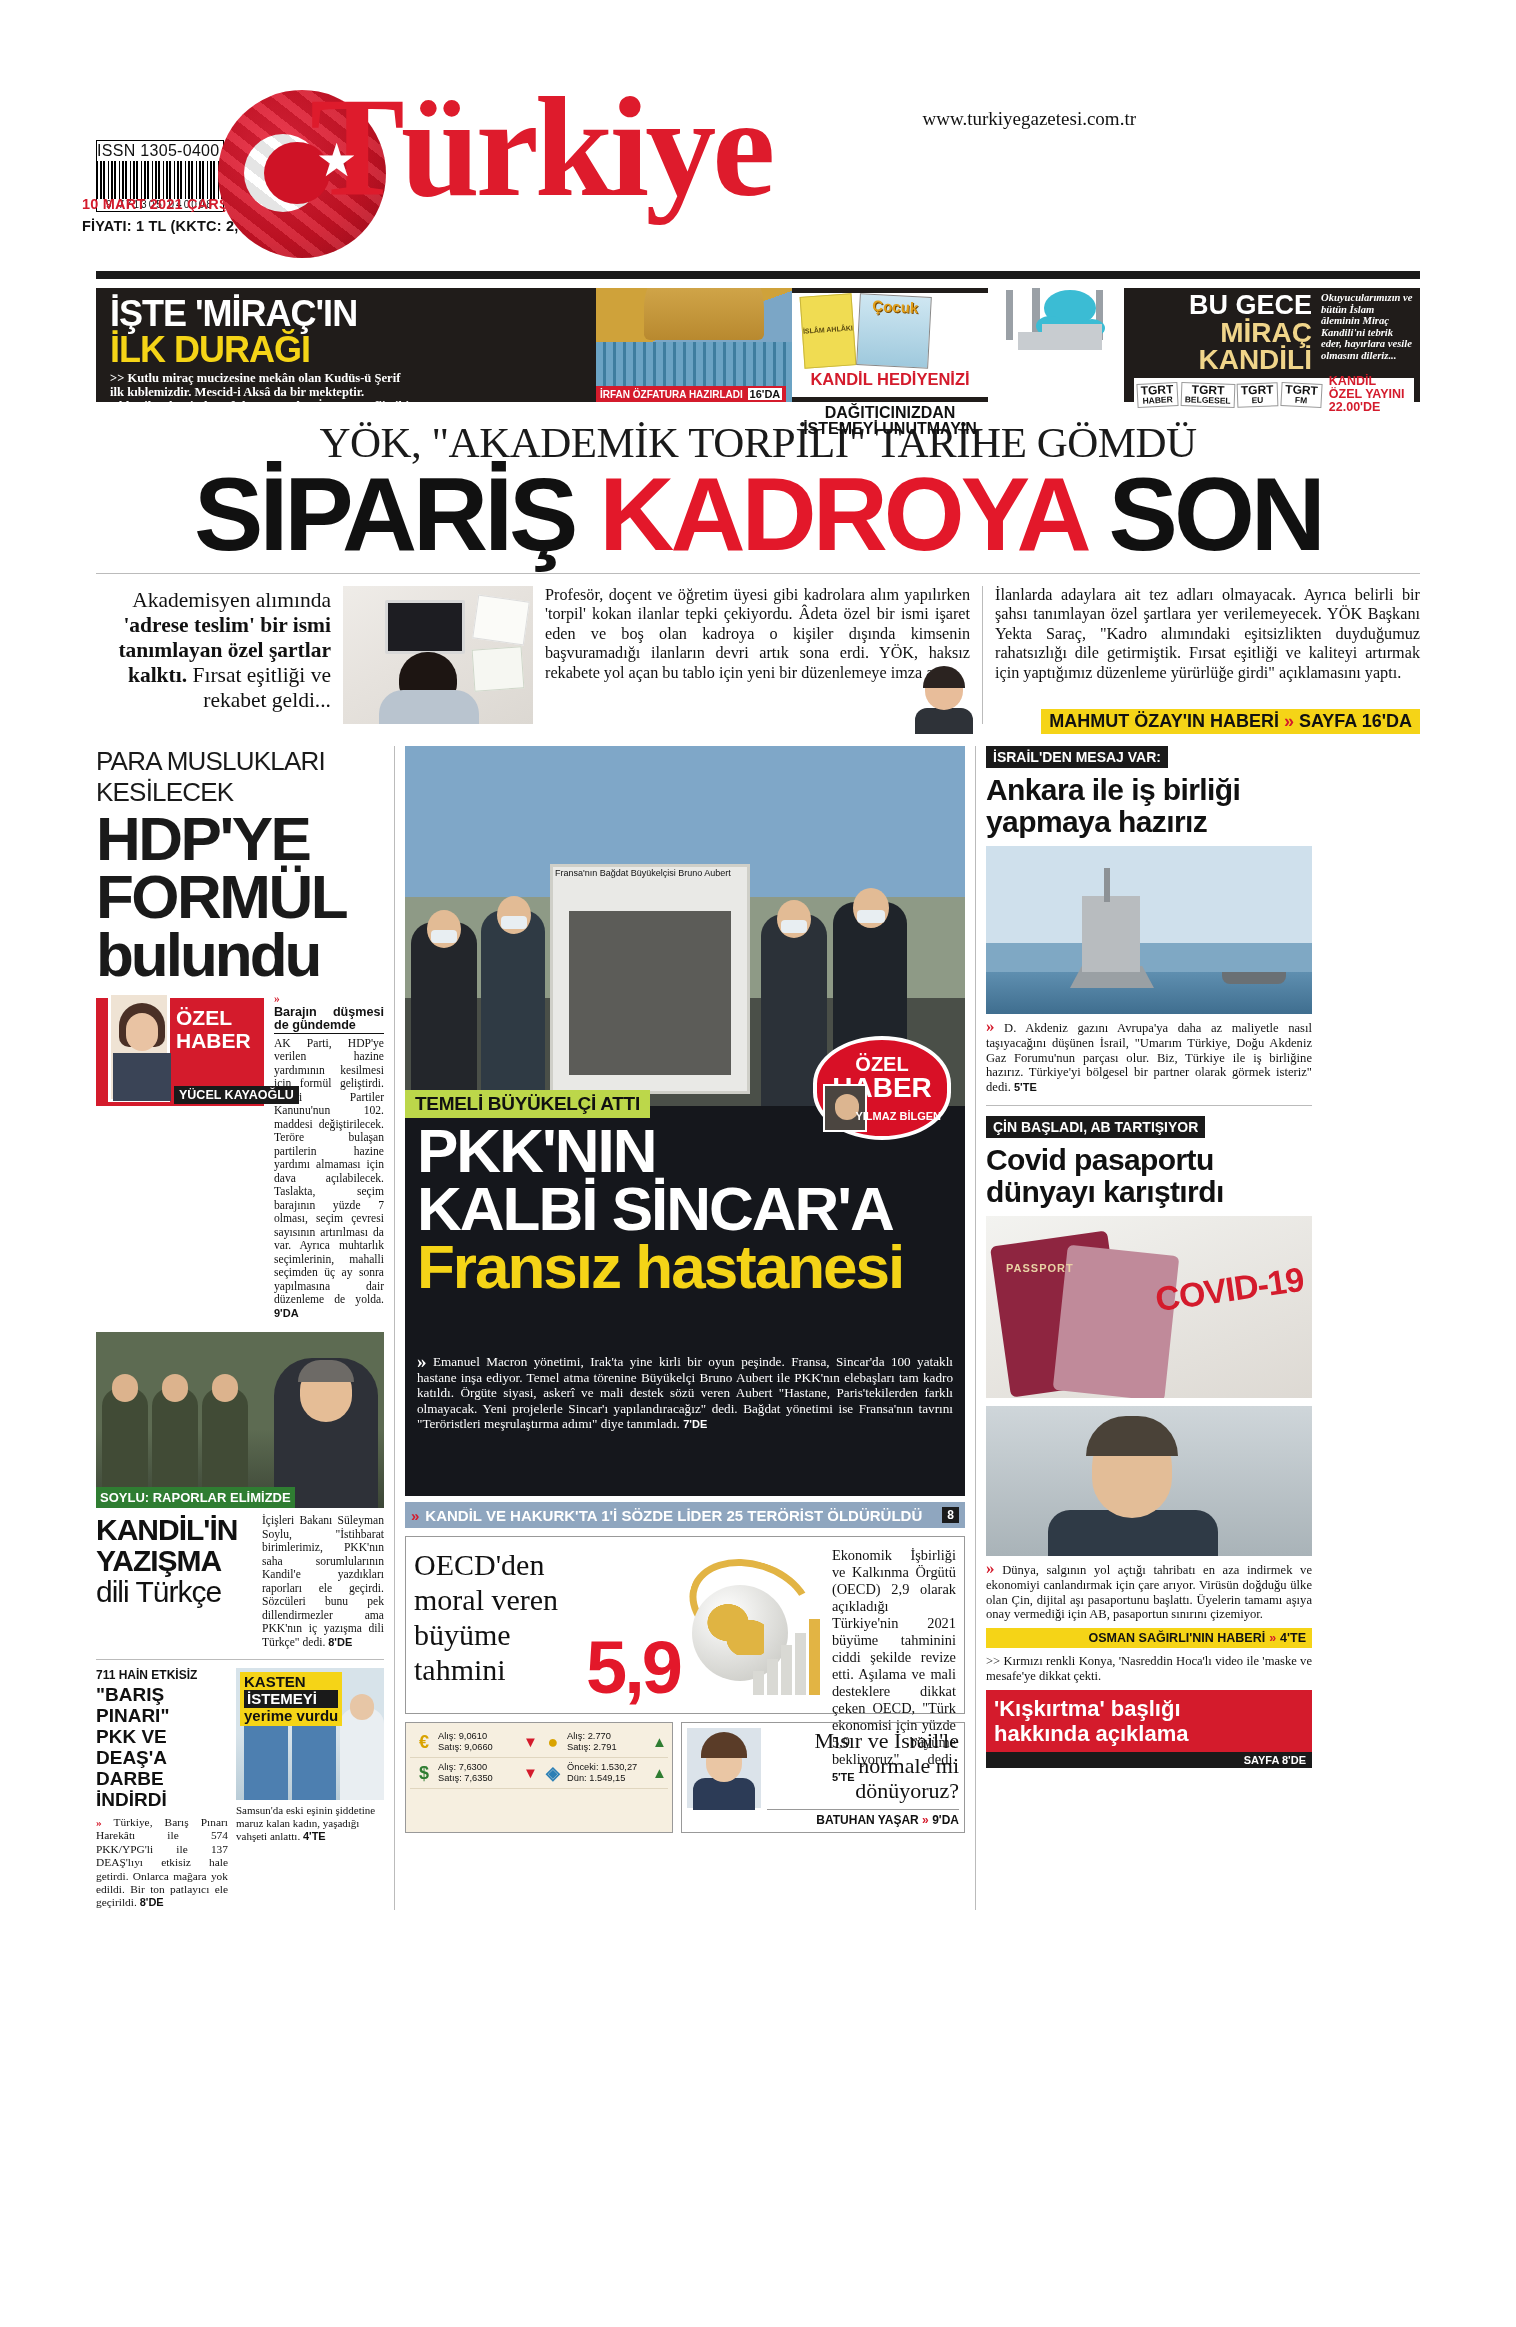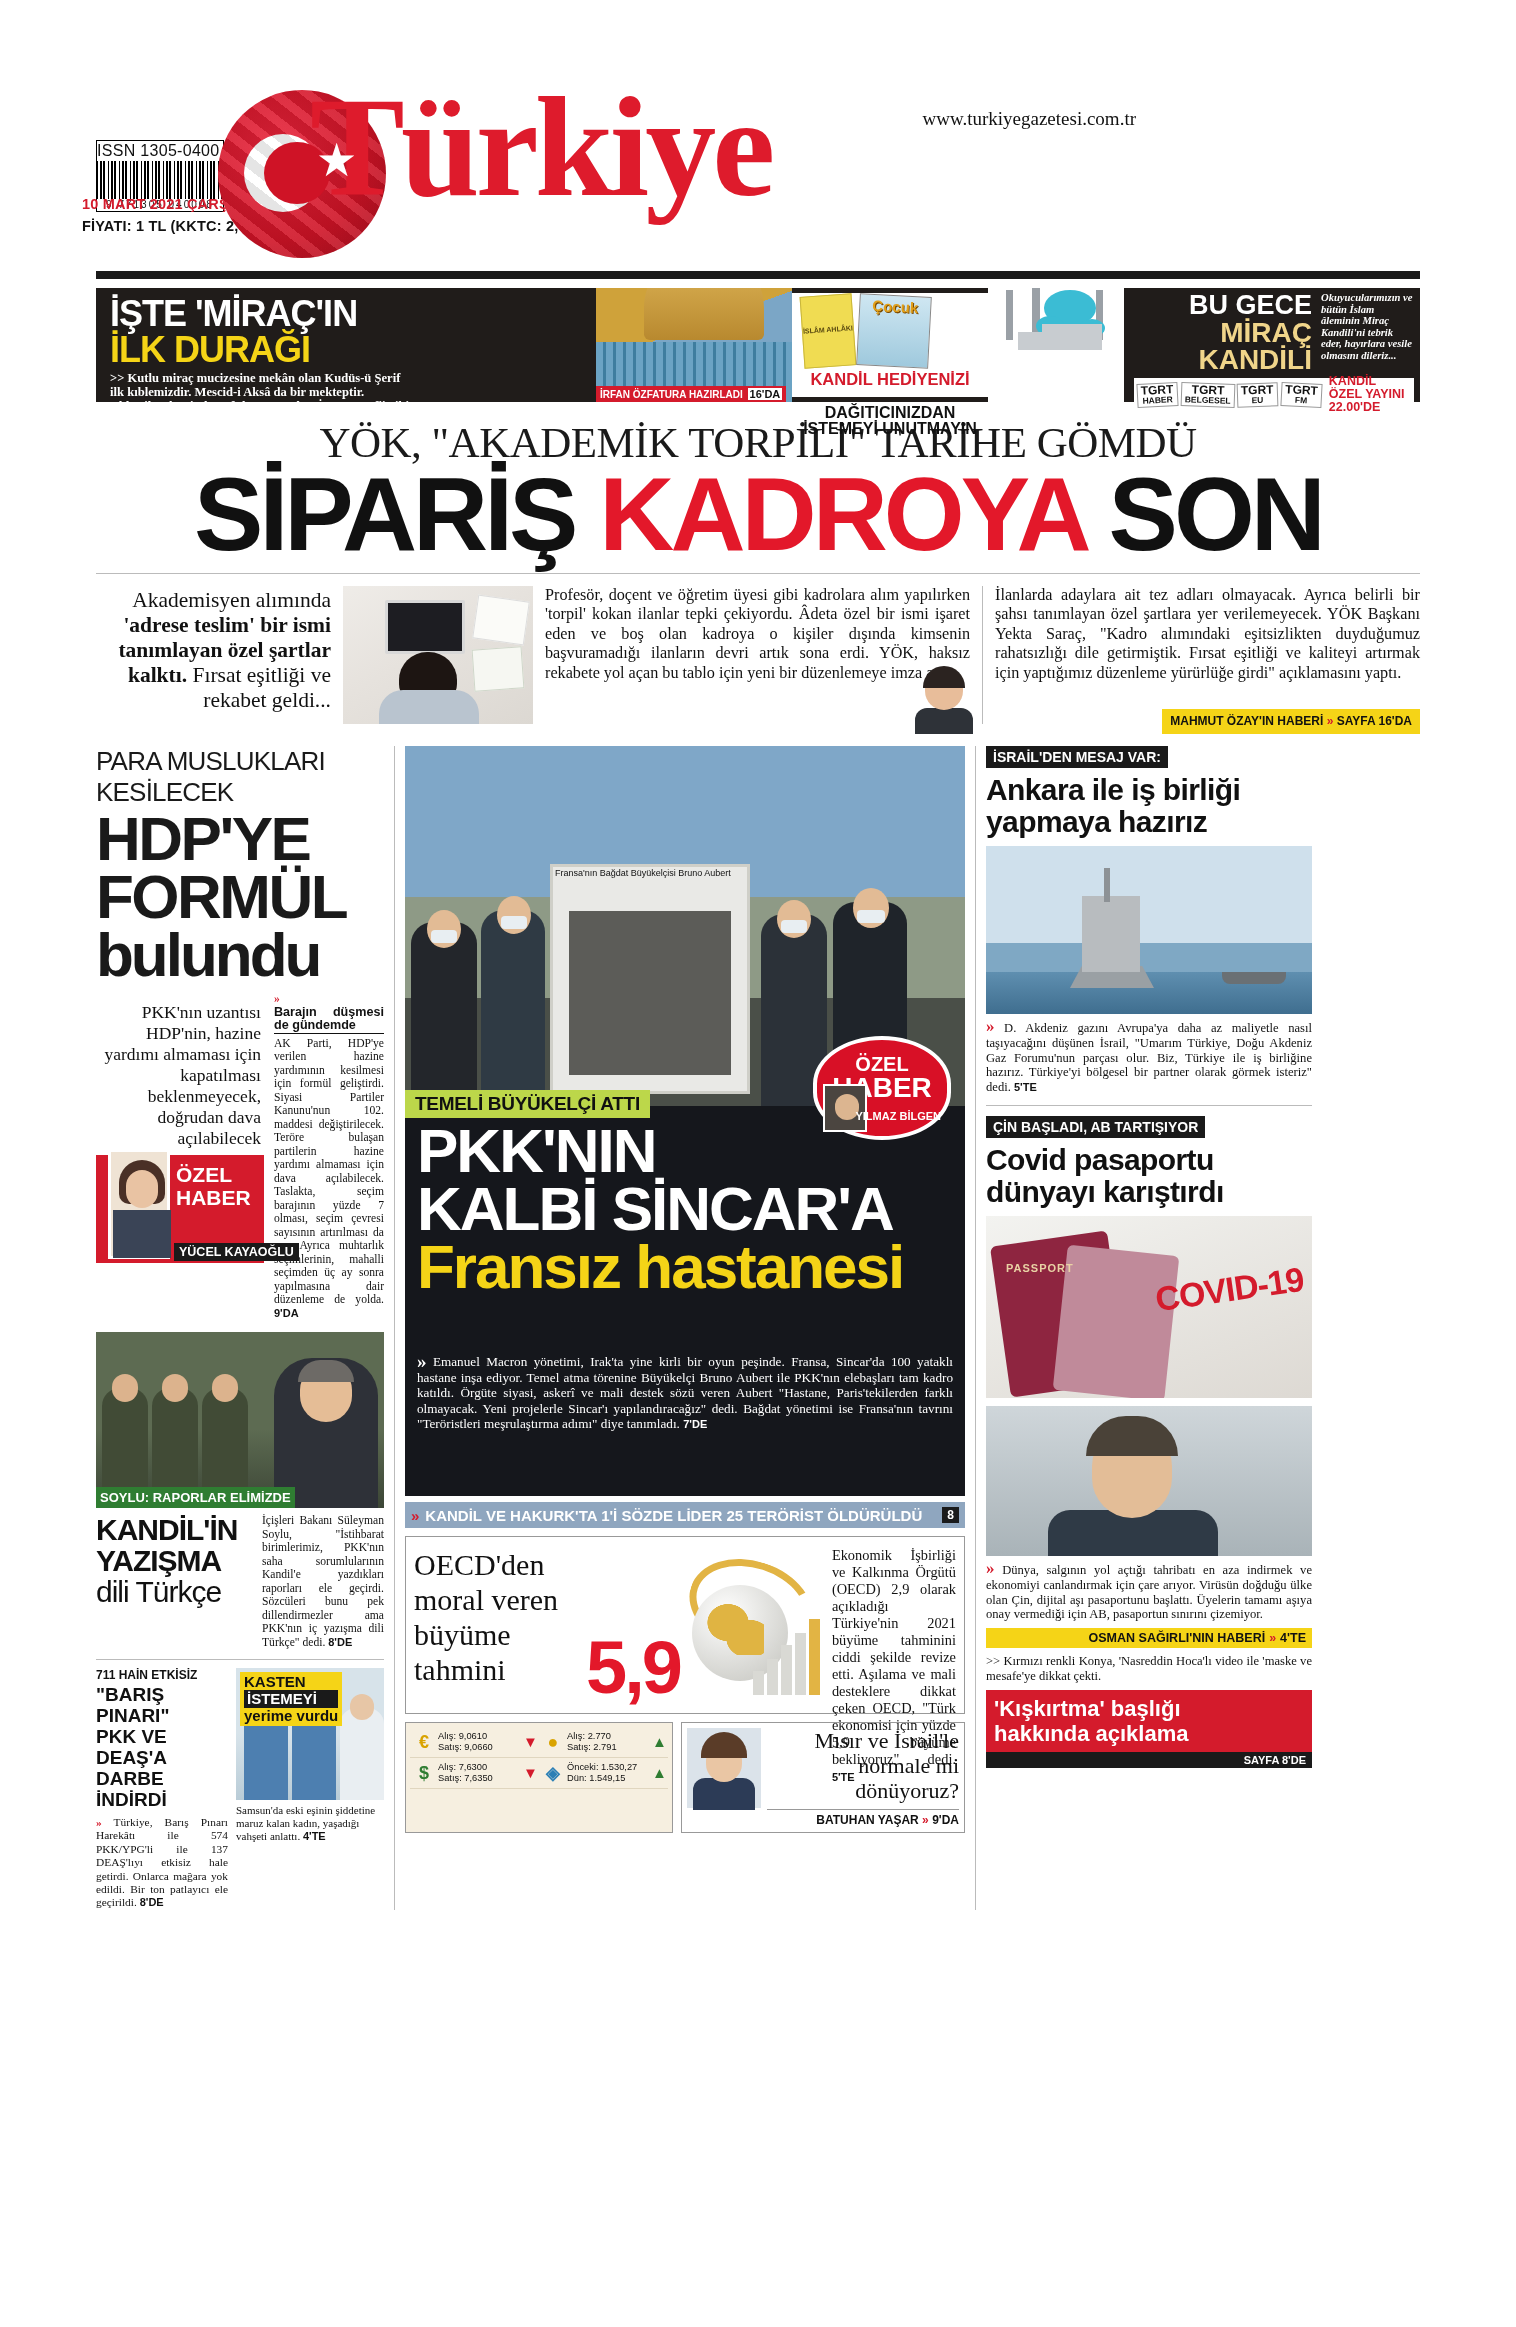--- a/index.html
+++ b/index.html
@@ -104,21 +104,21 @@
      background:linear-gradient(150deg,#efece8 0%, #e6e2dd 45%, #dcd8d2 100%);}
   .lp-laptop { position:absolute; left:42px; top:14px; width:80px; height:54px; background:#1d1d22; border:3px solid #d8d8d8; border-radius:2px;}
   .lp-head { position:absolute; left:56px; top:66px; width:58px; height:50px; background:#1d1512; border-radius:28px 28px 18px 18px;}
   .lp-body { position:absolute; left:36px; top:104px; width:100px; height:40px; background:#b9c4cf; border-radius:24px 24px 0 0;}
   .lp-book { position:absolute; left:132px; top:12px; width:52px; height:44px; background:#fbfbf8; border:1px solid #ddd; transform:rotate(8deg);}
   .lp-note { position:absolute; left:130px; top:62px; width:50px; height:42px; background:#f6f7f2; border:1px solid #cfd6c9; transform:rotate(-4deg);}
   .lead-col2, .lead-col3 { flex:1; font-family:"Liberation Serif", serif; font-size:16.2px; line-height:19.4px;
      text-align:justify; }
   .lead-col3 { position:relative; padding-left:12px; border-left:1px solid #bbb;}
   .byline-bar { position:absolute; right:0; bottom:-10px; background:#f5d417; padding:3px 8px;
-     font-family:"Liberation Sans", sans-serif; font-weight:bold; font-size:12px; white-space:nowrap;}
+     font-family:"Liberation Sans", sans-serif; font-weight:bold; font-size:18px; white-space:nowrap;}
   .byline-bar .gt { color:#d41b2c; }
   .byline-face { position:absolute; left:-70px; bottom:-10px; width:62px; height:68px; overflow:hidden;}
   .bf-head { position:absolute; left:12px; top:4px; width:38px; height:40px; border-radius:19px; background:#e8bd9a;}
   .bf-hair { position:absolute; left:10px; top:0; width:42px; height:22px; border-radius:21px 21px 0 0; background:#2b2320;}
   .bf-body { position:absolute; left:2px; top:42px; width:58px; height:28px; border-radius:12px 12px 0 0; background:#2e3238;}
 
   
   .grid { display:flex; margin:22px 96px 0; gap:10px; }
   .colA { width:288px; }
   .colB { width:560px; }
@@ -424,21 +424,20 @@
     <div class="colA">
       <div>
         <div class="hdp-kicker">PARA MUSLUKLARI KESİLECEK</div>
         <div class="hdp-head">
           <div>HDP'YE</div>
           <div>FORMÜL</div>
           <div class="thin">bulundu</div>
         </div>
         <div class="hdp-flex">
           <div style="width:170px;">
-            <div class="hdp-sub">PKK'nın uzantısı HDP'nin, hazine yardımı almaması için kapatılması beklenmeyecek, doğrudan dava açılabilecek</div>
             <div class="ozel-box">
               <div class="ozel-photo">
                 <div class="oz-body"></div>
                 <div class="oz-hair"></div>
                 <div class="oz-face"></div>
               </div>
               <div class="ozel-txt">
                 <div>ÖZEL</div>
                 <div>HABER</div>
               </div>

